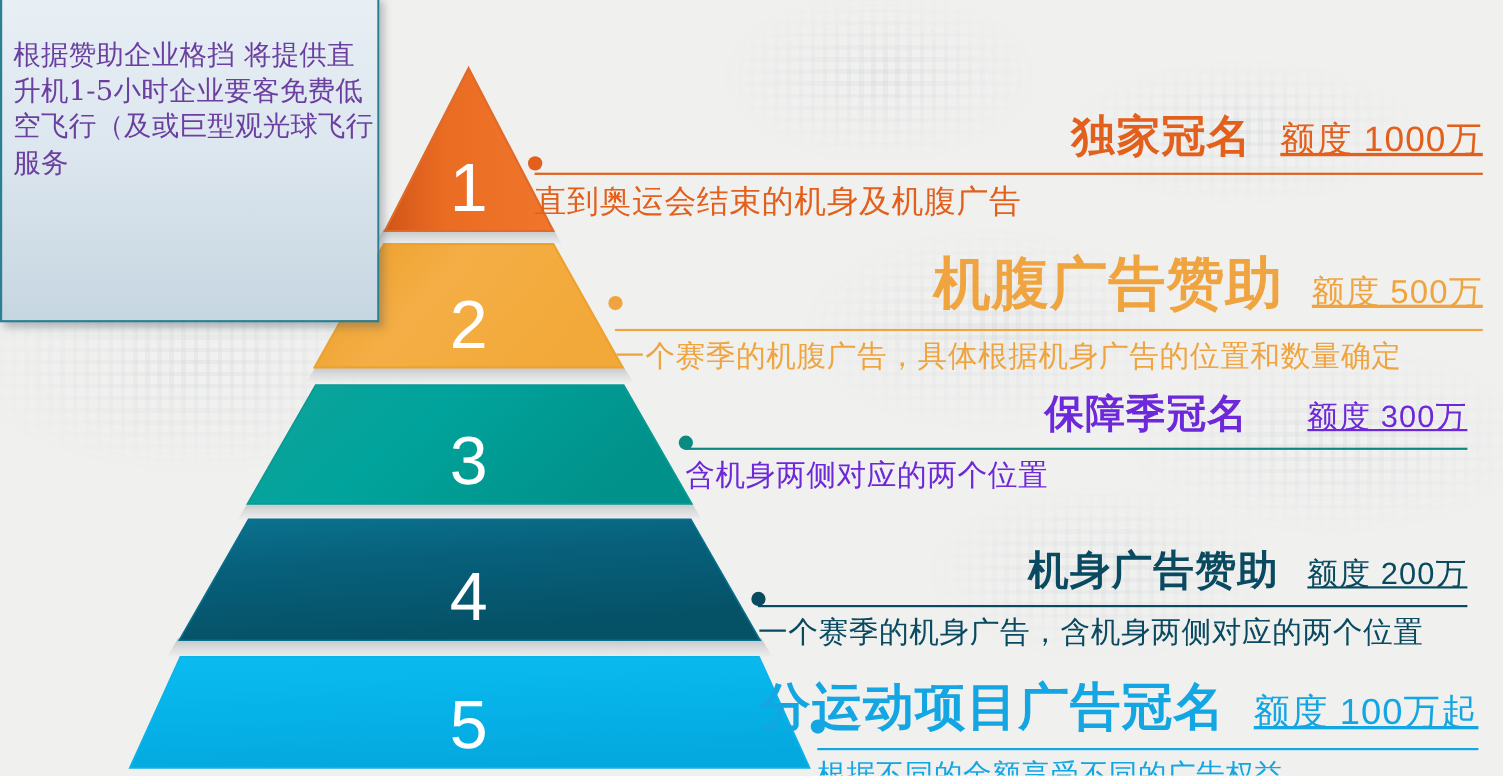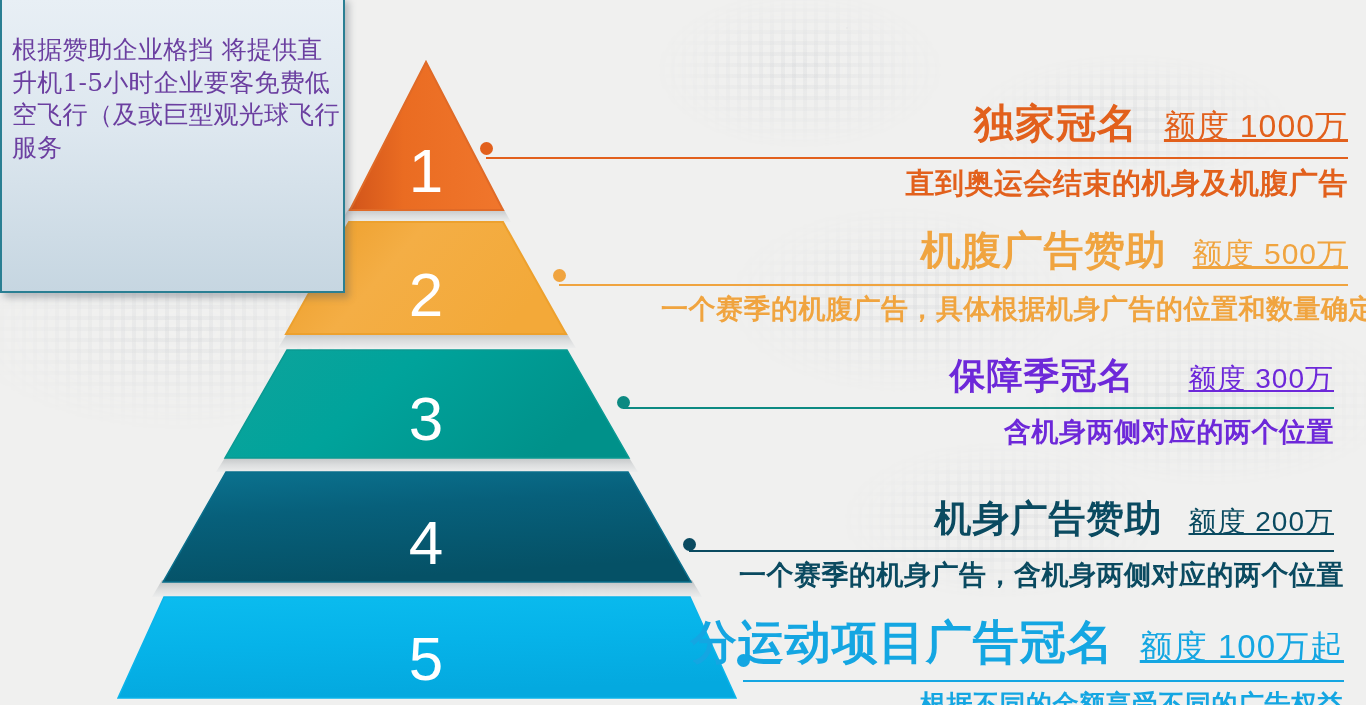--- a/index.html
+++ b/index.html
@@ -61,30 +61,30 @@
   
   .label-block{position:absolute;}
   .title-row{
     display:flex;align-items:baseline;justify-content:flex-end;gap:26px;
     white-space:nowrap;
   }
   .lbl-title{font-weight:bold;letter-spacing:1px;}
   .lbl-amount{letter-spacing:1px;text-decoration:underline;}
   .rule{height:2px;width:100%;margin-top:6px;}
   .lbl-sub{
-    text-align:right;font-weight:bold;margin-top:5px;
+    font-weight:normal;margin-top:5px;
     white-space:nowrap;letter-spacing:.5px;
   }
   .dot{position:absolute;border-radius:50%;}
 
   
   #lbl1 .lbl-title{font-size:40px;}
   #lbl1 .lbl-amount{font-size:32px;}
   #lbl1 .lbl-sub{font-size:29px;}
-  #lbl2 .lbl-title{font-size:40px;text-align:right;}
+  #lbl2 .lbl-title{font-size:52px;text-align:right;}
   #lbl2 .lbl-amount{font-size:30px;}
   #lbl2 .lbl-sub{font-size:27px;}
   #lbl3 .lbl-title{font-size:36px;}
   #lbl3 .lbl-amount{font-size:28px;margin-left:28px;}
   #lbl3 .lbl-sub{font-size:27px;}
   #lbl4 .lbl-title{font-size:37px;}
   #lbl4 .lbl-amount{font-size:28px;}
   #lbl4 .lbl-sub{font-size:27px;}
   #lbl5 .lbl-title{font-size:46px;}
   #lbl5 .lbl-amount{font-size:33px;text-align:center;}

